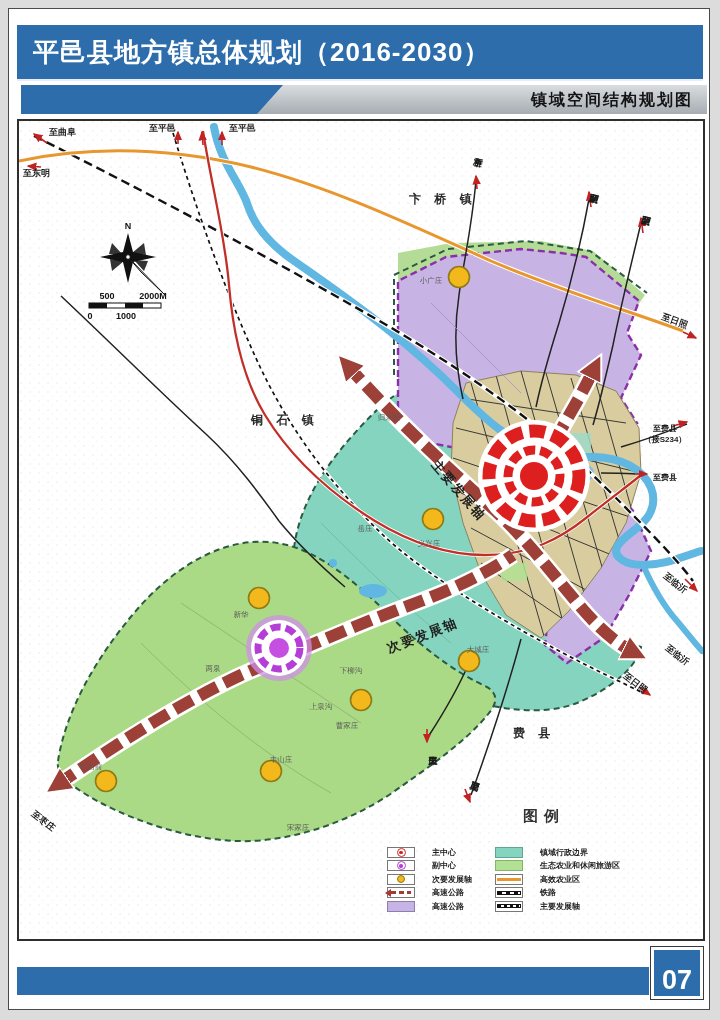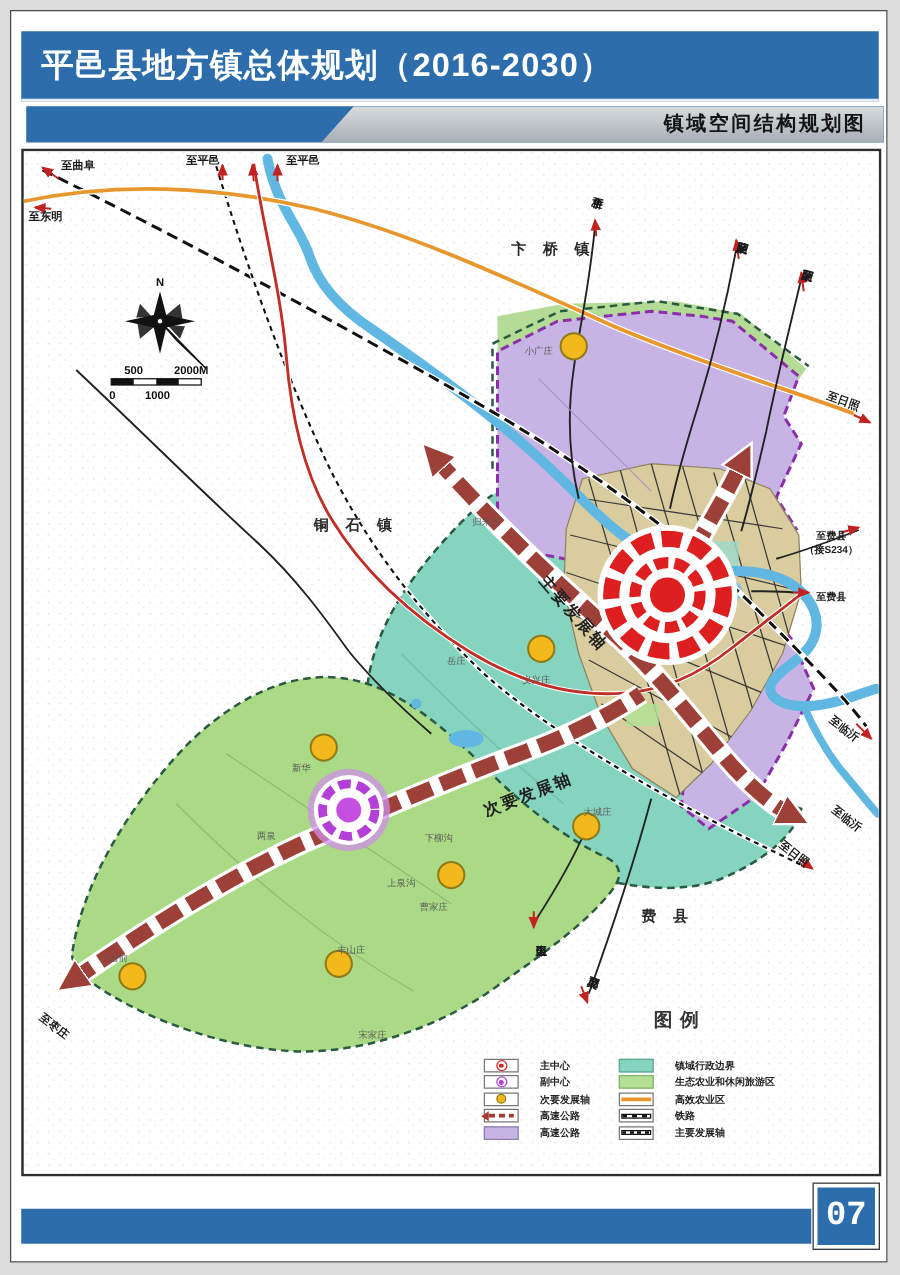--- a/index.html
+++ b/index.html
@@ -44,21 +44,21 @@
   .ln{width:24px;box-sizing:border-box;}
   .ln.exp{background:#e8972f;height:3px}
   .ln.rail{border:1px solid #111;background:repeating-linear-gradient(90deg,#111 0 4px,#fff 4px 8px);height:4px}
   .ln.prail{border:1px solid #111;background:repeating-linear-gradient(90deg,#111 0 3px,#fff 3px 6px);height:4px}
   .ln.guodao{background:#9e3b35;height:2.5px}
   .ln.town{background:#1e1e1e;height:2px}
   .ln.pbound{background:repeating-linear-gradient(90deg,#8b2fa8 0 4px,#fff 4px 7px);height:3px}
   .ln.abound{height:6px;border-top:1.2px solid #808080;border-bottom:1.2px solid #808080;background:#fff}
   
   .footbar{position:absolute;left:8px;top:958px;width:632px;height:28px;background:#2d6dab;}
-  .pagebox{position:absolute;left:642px;top:938px;width:52px;height:52px;background:#2d6dab;border:3px solid #ffffff;outline:1.5px solid #3a3a3a;box-sizing:border-box;display:flex;align-items:center;justify-content:center;font-family:Liberation Mono, monospace;}
+  .pagebox{position:absolute;left:642px;top:938px;width:52px;height:52px;background:#2d6dab;border:3px solid #ffffff;outline:1.5px solid #3a3a3a;box-sizing:border-box;display:flex;align-items:flex-end;justify-content:center;}
   .pagebox .n{color:#fff;font-size:27px;font-weight:700;}
 </style>
 </head>
 <body>
 
 <div class="page">
   <div class="sheet">
 
     <div class="titlebar">
       <div class="t">平邑县地方镇总体规划（2016-2030）</div>

